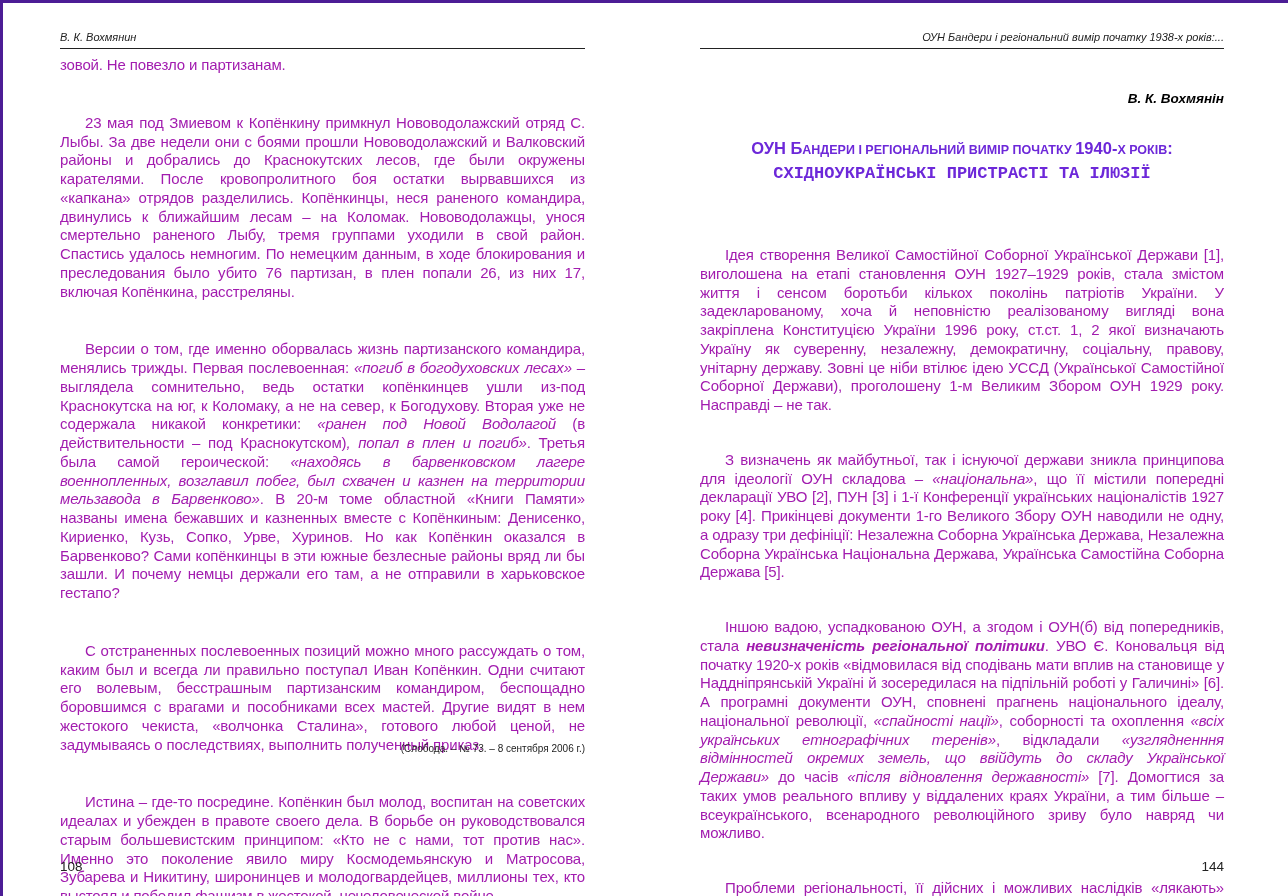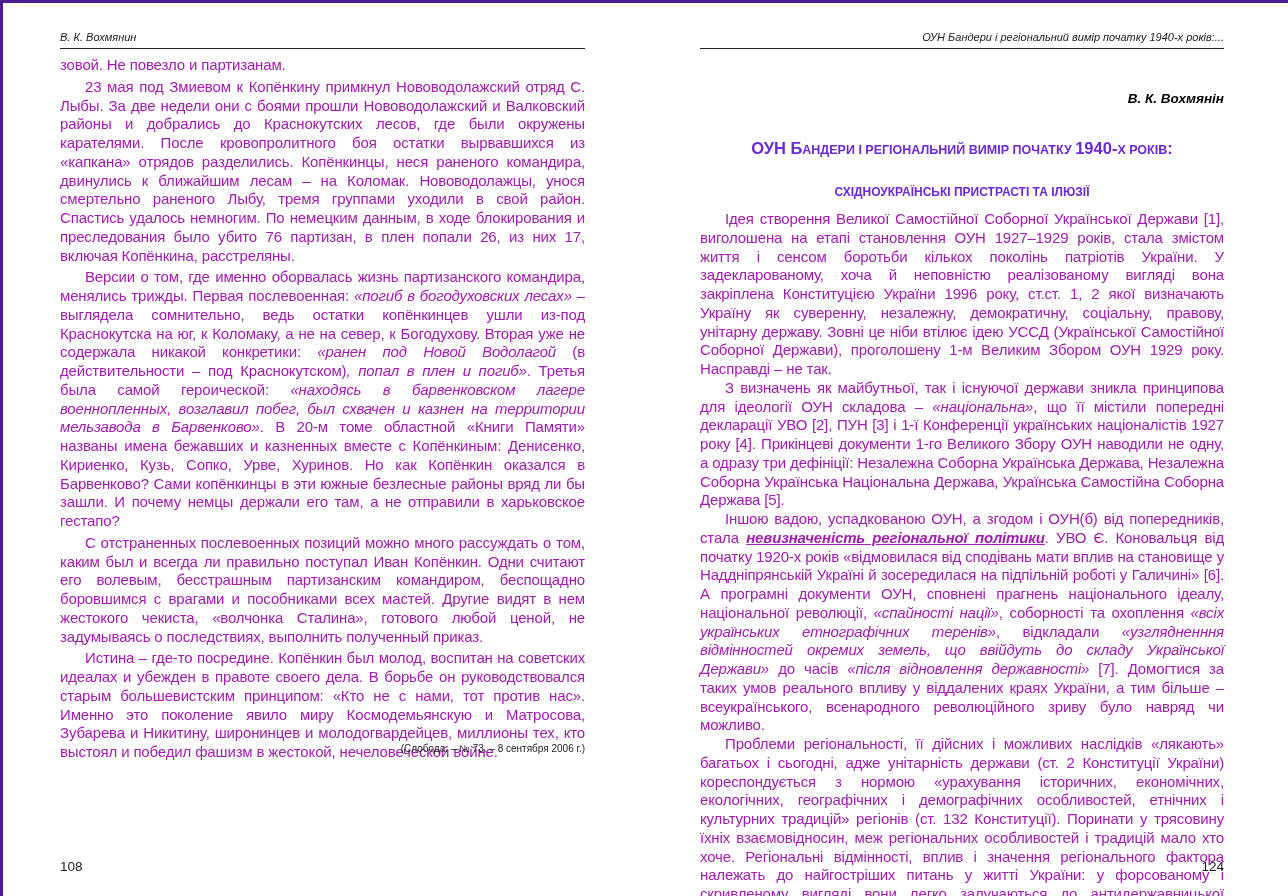--- a/index.html
+++ b/index.html
@@ -23,21 +23,21 @@
     .right .running-head { text-align: right; }
 
     .body-text {
       position: absolute; left: 0; right: 0;
       font-size: 15px; line-height: 18.75px; text-align: justify;
       letter-spacing: -0.15px; color: #a21caf;
     }
     .left .body-text { top: 53px; }
     .right .body-text { top: 207px; }
     .body-text p { margin: 0; }
-    .body-text p.indent { text-indent: 25px; }
+    .body-text p.indent { text-indent: 25px; margin-top: 36px; }
     .gap { height: 3px; }
 
     .source {
       position: absolute; top: 740px; right: 0;
       font-size: 10px; color: #1c1c1c;
     }
     .page-num {
       position: absolute; top: 856px; font-size: 13.5px; color: #222;
     }
     .left .page-num { left: 0; }
@@ -46,23 +46,23 @@
     .author {
       position: absolute; top: 88px; right: 0;
       font-weight: bold; font-style: italic; font-size: 13.5px; color: #000000;
     }
     .article-title {
       position: absolute; top: 134px; left: 0; right: 0; text-align: center;
       font-weight: bold; color: #6d28d9;
     }
     .title-line1 { font-size: 16.5px; line-height: 22px; }
     .title-line1 .sc { font-size: 12.5px; }
-    .title-line2 { font-size: 12px; line-height: 22px; margin-top: 20px; }
+    .title-line2 { font-size: 17px; line-height: 22px; margin-top: 2px; font-family: Liberation Mono, monospace; }
     em { }
-    b.bi { font-weight: bold; font-style: italic; text-decoration: underline; }
+    b.bi { font-weight: bold; font-style: italic; }
   </style>
 </head>
 <body>
 
 <div class="frame">
 
   <div class="page left">
     <div class="running-head">В. К. Вохмянин</div>
     <div class="body-text">
       <p>зовой. Не повезло и партизанам.</p>
@@ -73,28 +73,28 @@
       <div class="gap"></div>
       <p class="indent">С отстраненных послевоенных позиций можно много рассуждать о том, каким был и всегда ли правильно поступал Иван Копёнкин. Одни считают его волевым, бесстрашным партизанским командиром, беспощадно боровшимся с врагами и пособниками всех мастей. Другие видят в нем жестокого чекиста, «волчонка Сталина», готового любой ценой, не задумываясь о последствиях, выполнить полученный приказ.</p>
       <div class="gap"></div>
       <p class="indent">Истина – где-то посредине. Копёнкин был молод, воспитан на советских идеалах и убежден в правоте своего дела. В борьбе он руководствовался старым большевистским принципом: «Кто не с нами, тот против нас». Именно это поколение явило миру Космодемьянскую и Матросова, Зубарева и Никитину, широнинцев и молодогвардейцев, миллионы тех, кто выстоял и победил фашизм в жестокой, нечеловеческой войне.</p>
     </div>
     <div class="source">(Слобода. – № 73. – 8 сентября 2006 г.)</div>
     <div class="page-num">108</div>
   </div>
 
   <div class="page right">
-    <div class="running-head">ОУН Бандери і регіональний вимір початку 1940-х років:...</div>
+    <div class="running-head">ОУН Бандери і регіональний вимір початку 1938-х років:...</div>
     <div class="author">В. К. Вохмянін</div>
     <div class="article-title">
       <div class="title-line1"><span>ОУН Б</span><span class="sc">АНДЕРИ І РЕГІОНАЛЬНИЙ ВИМІР ПОЧАТКУ </span><span>1940-</span><span class="sc">Х РОКІВ</span><span>:</span></div>
       <div class="title-line2">СХІДНОУКРАЇНСЬКІ ПРИСТРАСТІ ТА ІЛЮЗІЇ</div>
     </div>
     <div class="body-text">
       <p class="indent">Ідея створення Великої Самостійної Соборної Української Держави [1], виголошена на етапі становлення ОУН 1927–1929 років, стала змістом життя і сенсом боротьби кількох поколінь патріотів України. У задекларованому, хоча й неповністю реалізованому вигляді вона закріплена Конституцією України 1996 року, ст.ст. 1, 2 якої визначають Україну як суверенну, незалежну, демократичну, соціальну, правову, унітарну державу. Зовні це ніби втілює ідею УССД (Української Самостійної Соборної Держави), проголошену 1-м Великим Збором ОУН 1929 року. Насправді – не так.</p>
       <p class="indent"><span>З визначень як майбутньої, так і існуючої держави зникла принципова для ідеології ОУН складова – </span><em>«національна»</em><span>, що її містили попередні декларації УВО [2], ПУН [3] і 1-ї Конференції українських націоналістів 1927 року [4]. Прикінцеві документи 1-го Великого Збору ОУН наводили не одну, а одразу три дефініції: Незалежна Соборна Українська Держава, Незалежна Соборна Українська Національна Держава, Українська Самостійна Соборна Держава [5].</span></p>
       <p class="indent"><span>Іншою вадою, успадкованою ОУН, а згодом і ОУН(б) від попередників, стала </span><b class="bi">невизначеність регіональної політики</b><span>. УВО Є. Коновальця від початку 1920-х років «відмовилася від сподівань мати вплив на становище у Наддніпрянській Україні й зосередилася на підпільній роботі у Галичині» [6]. А програмні документи ОУН, сповнені прагнень національного ідеалу, національної революції, </span><em>«спайності нації»</em><span>, соборності та охоплення </span><em>«всіх українських етнографічних теренів»</em><span>, відкладали </span><em>«узглядненння відмінностей окремих земель, що ввійдуть до складу Української Держави»</em><span> до часів </span><em>«після відновлення державності»</em><span> [7]. Домогтися за таких умов реального впливу у віддалених краях України, а тим більше – всеукраїнського, всенародного революційного зриву було навряд чи можливо.</span></p>
       <p class="indent">Проблеми регіональності, її дійсних і можливих наслідків «лякають» багатьох і сьогодні, адже унітарність держави (ст. 2 Конституції України) кореспондується з нормою «урахування історичних, економічних, екологічних, географічних і демографічних особливостей, етнічних і культурних традицій» регіонів (ст. 132 Конституції). Поринати у трясовину їхніх взаємовідносин, меж регіональних особливостей і традицій мало хто хоче. Регіональні відмінності, вплив і значення регіонального фактора належать до найгостріших питань у житті України: у форсованому і скривленому вигляді вони легко залучаються до антидержавницької діяльності. На часі – той самий виклик, що постав перед лідерами та Проводом ОУН на початку 1940-х років, коли ІІ-а світова війна охо</p>
     </div>
-    <div class="page-num">124</div>
+    <div class="page-num">144</div>
   </div>
 
 </div>
 
 </body></html>

